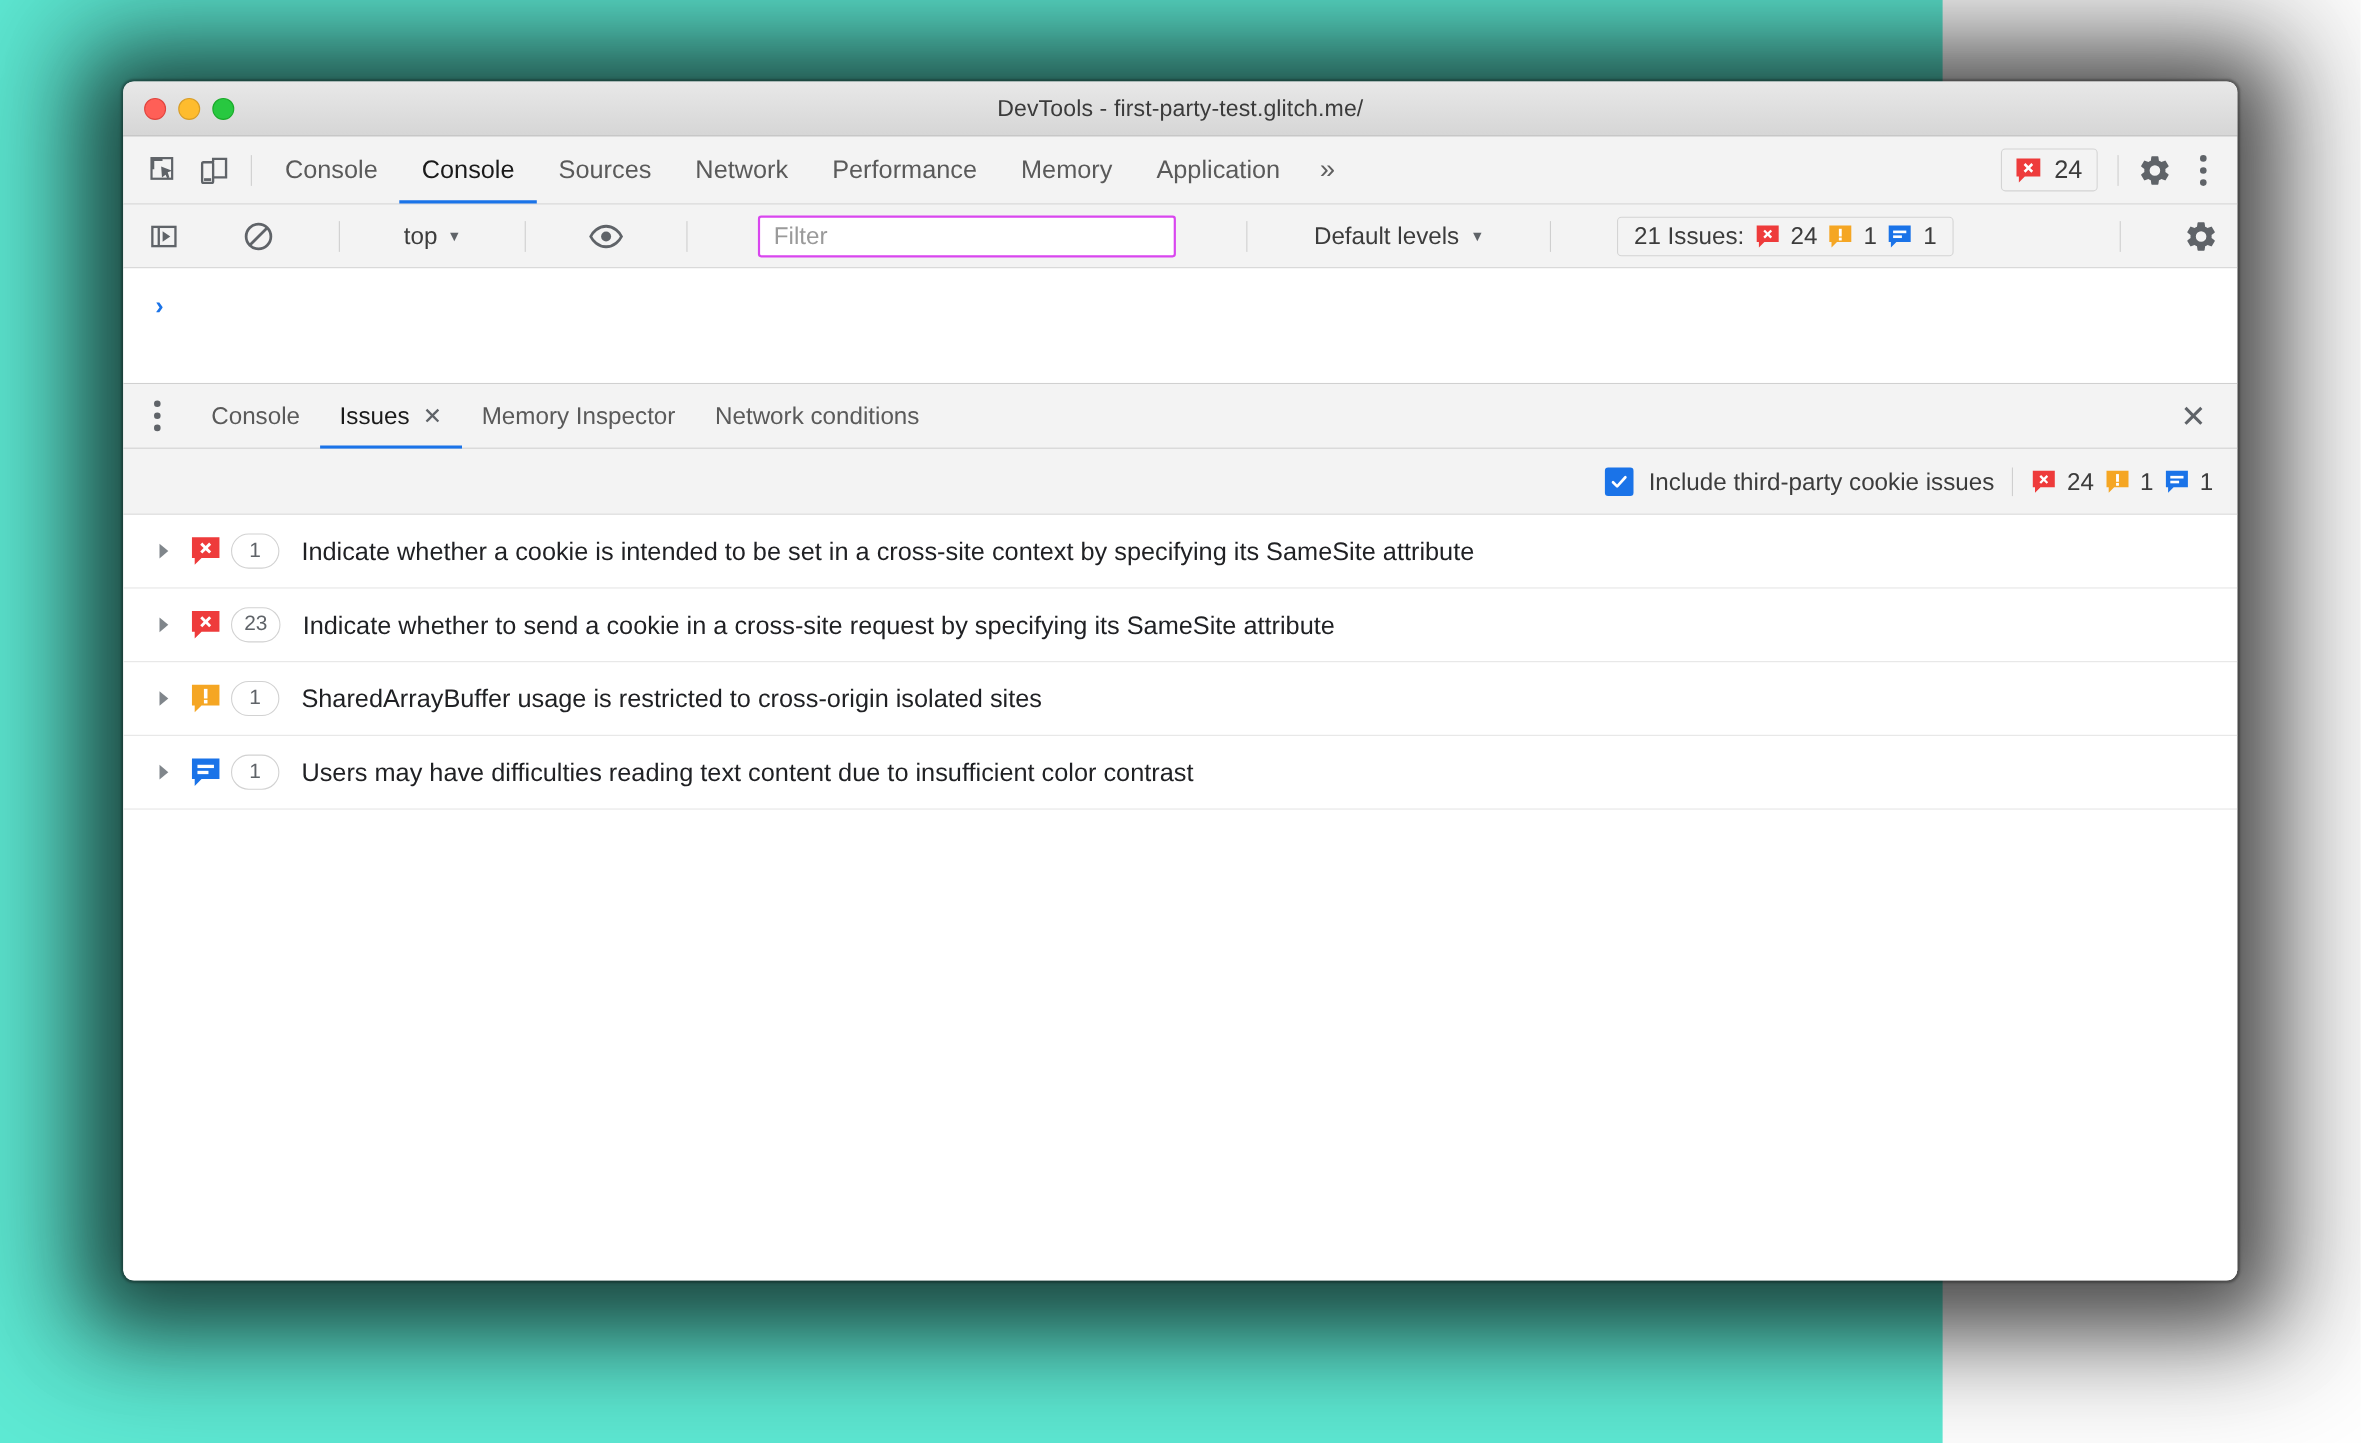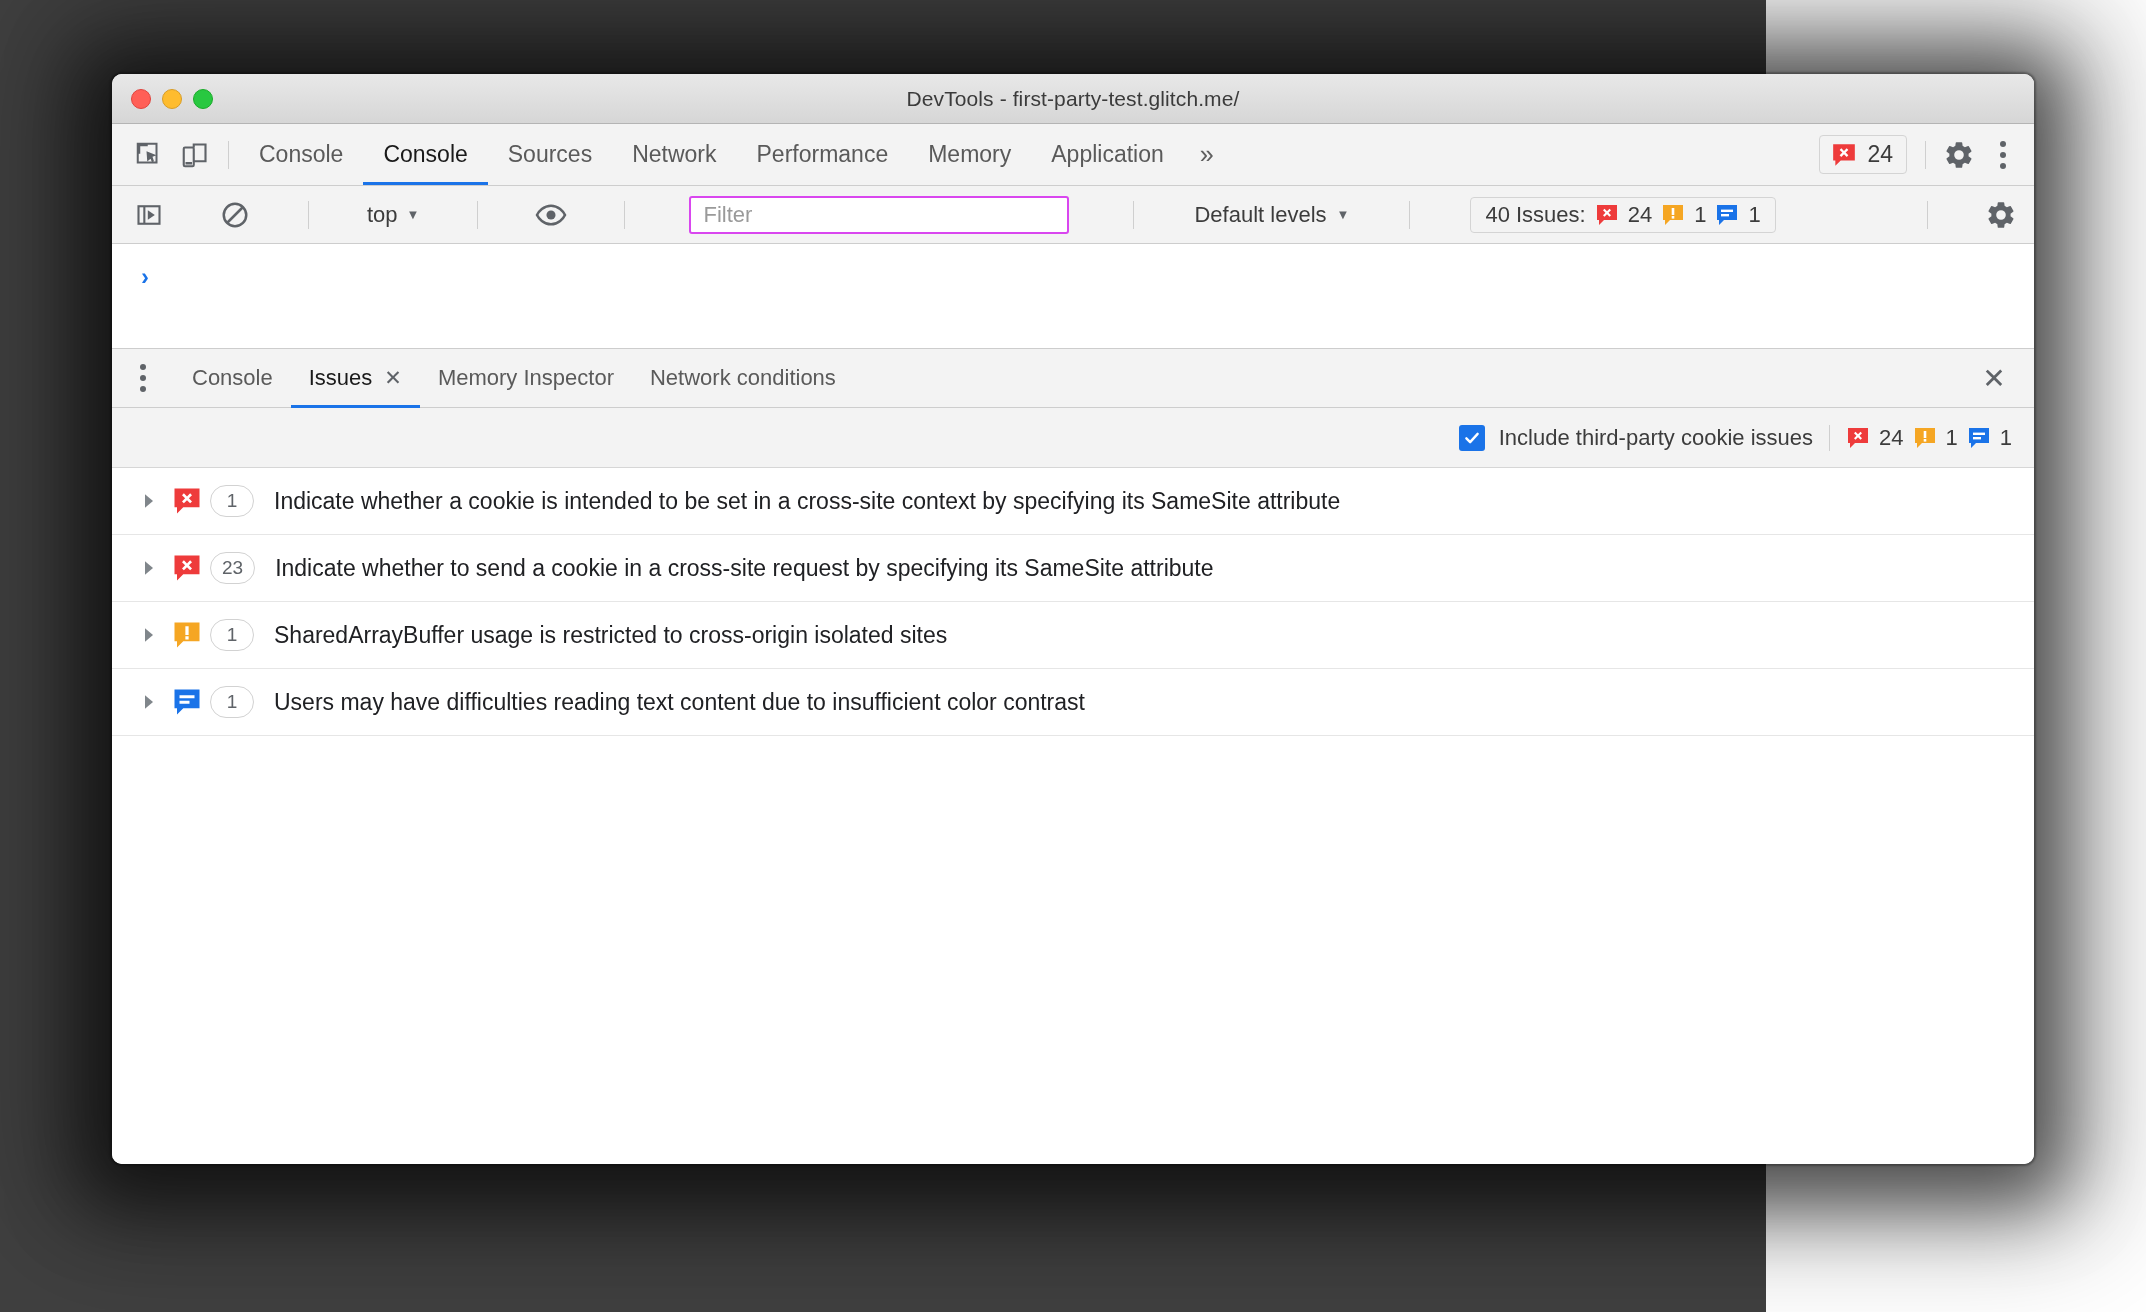--- a/index.html
+++ b/index.html
@@ -5,21 +5,21 @@
   * { box-sizing: border-box; margin: 0; padding: 0; }
   html, body {
     width: 2146px; height: 1312px;
     background: #ffffff;
     font-family: "Liberation Sans", sans-serif;
     overflow: hidden;
   }
   .canvas {
     position: relative;
     width: 1766px; height: 1312px;
-    background: #404040;
+    background: #5eead4;
   }
   
   .window {
     position: absolute;
     left: 112px; top: 74px;
     width: 1922px; height: 1090px;
     background: #ffffff;
     border-radius: 10px;
     box-shadow: 0 0 2px 2px rgba(0,0,0,0.30),
                 0 10px 70px 30px rgba(0,0,0,0.55),
@@ -310,21 +310,21 @@
       </div>
       <div class="vsep"></div>
       <div class="filter-input">Filter</div>
       <div class="vsep"></div>
       <div class="levels">
         <span>Default levels</span>
         <span class="caret">▼</span>
       </div>
       <div class="vsep"></div>
       <div class="issues-pill">
-        <span>40 Issues:</span>
+        <span>21 Issues:</span>
         <svg width="24" height="24" viewBox="0 0 24 24">
           <path d="M2 2h20v15H9l-5 5v-5H2z" fill="#ee3b3b"></path>
           <path d="M8 7.3l1.5-1.5L12 8.3l2.5-2.5L16 7.3 13.5 9.8 16 12.3l-1.5 1.5L12 11.3l-2.5 2.5L8 12.3l2.5-2.5z" fill="#fff"></path>
         </svg>
         <span class="n">24</span>
         <svg width="24" height="24" viewBox="0 0 24 24">
           <path d="M2 2h20v15H9l-5 5v-5H2z" fill="#f5a623"></path>
           <rect x="10.7" y="5" width="2.6" height="7" fill="#fff"></rect>
           <rect x="10.7" y="13" width="2.6" height="2.6" fill="#fff"></rect>
         </svg>

